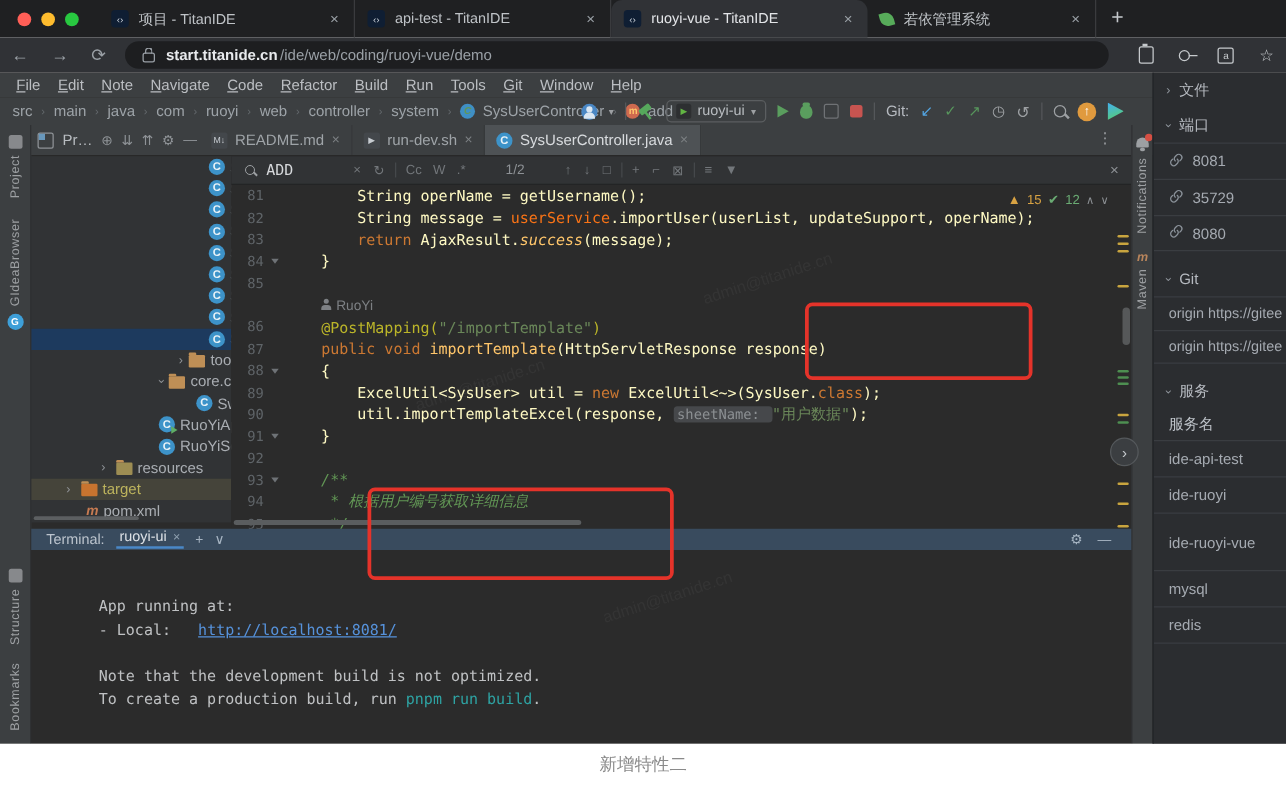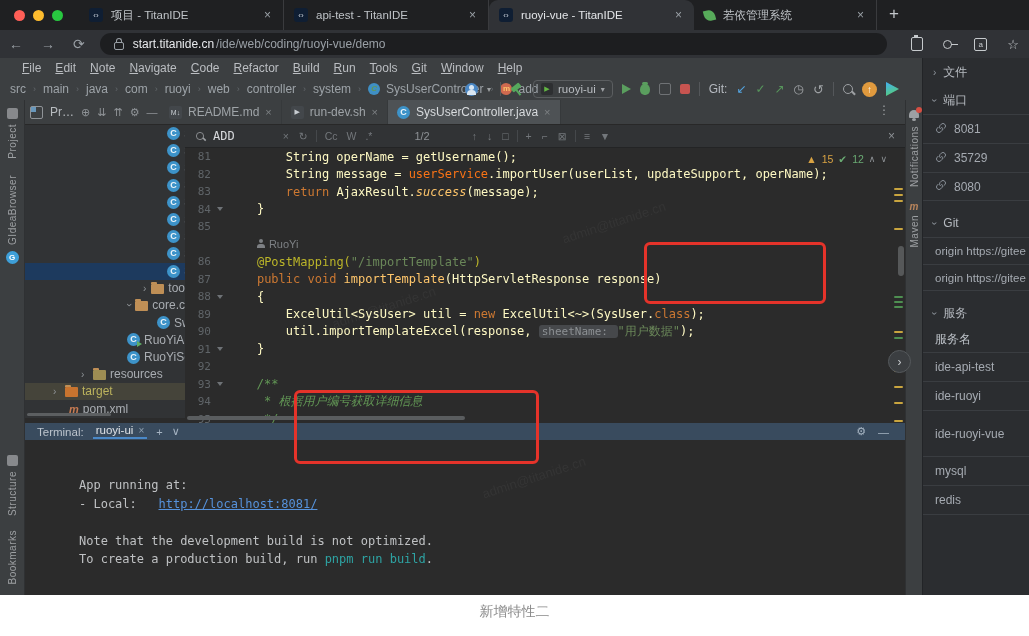--- a/index.html
+++ b/index.html
@@ -20,33 +20,33 @@
             display:flex;align-items:center;justify-content:center;flex:0 0 auto}
   .leaf{width:11px;height:11px;background:#57ab5a;border-radius:0 60% 0 60%;transform:rotate(-15deg);flex:0 0 auto}
   #newtab{color:#c3c7cb;font-size:17px;padding:0 14px 6px 12px}
   #urlbar{left:0;top:30px;width:1029px;height:28px;background:#303236;display:flex;align-items:center}
   .navic{color:#9aa0a6;font-size:14px;margin:0 9px;line-height:28px}
   #urlpill{height:22px;background:#1d1e20;border-radius:12px;flex:1;margin:0 14px 0 6px;max-width:788px;
            display:flex;align-items:center;padding:0 14px;gap:9px}
   .lock{width:8px;height:6px;border:1.4px solid #9aa0a6;border-radius:2px;position:relative;margin-top:3px}
   .lock::before{content:"";position:absolute;left:1px;top:-5px;width:4px;height:4px;border:1.4px solid #9aa0a6;
                 border-bottom:none;border-radius:4px 4px 0 0}
-  .uhost{color:#e8eaed;font-size:12px;font-weight:normal}
+  .uhost{color:#e8eaed;font-size:12px;font-weight:bold}
   .upath{color:#9aa0a6;font-size:12px;margin-left:-7px}
   .baricon{color:#c6cacd;font-size:13px;margin:0 10px}
   .i-clip{width:10px;height:12px;border:1.4px solid #c6cacd;border-radius:2px;position:relative;margin:0 10px}
   .i-clip::before{content:"";position:absolute;left:2px;top:-3px;width:4px;height:2px;background:#c6cacd}
   .i-key{width:7px;height:7px;border:1.6px solid #c6cacd;border-radius:50%;position:relative;margin:0 12px 0 10px}
   .i-key::before{content:"";position:absolute;left:7px;top:3px;width:7px;height:1.6px;background:#c6cacd}
   .i-trans{width:11px;height:11px;border:1.3px solid #c6cacd;border-radius:2px;color:#c6cacd;font-size:8px;
            line-height:11px;text-align:center;margin:0 10px}
   
   #ide{left:0;top:58px;width:1029px;height:537px;background:#2b2b2b;overflow:hidden}
   #menubar{position:absolute;left:0;top:0;width:100%;height:20px;background:#3c3f41;display:flex;
-           align-items:center;padding-left:15px;box-sizing:border-box}
+           align-items:center;padding-left:6px;box-sizing:border-box}
   .menu-item{padding:0 7px;font-size:12px;color:#bbbec2}
   .menu-item::first-letter{text-decoration:underline}
   #crumbrow{position:absolute;left:0;top:20px;width:100%;height:22px;background:#3c3f41;display:flex;
             align-items:center;padding-left:10px;box-sizing:border-box}
   .crumb{font-size:12px;color:#9da3a8;display:flex;align-items:center;gap:6px;white-space:nowrap}
   .csep{color:#63686c;font-size:9px;margin:0 1px}
   .ci{width:12px;height:12px;border-radius:50%;color:#fff;font-size:8px;line-height:12px;text-align:center;font-weight:bold}
   .ci.c{background:#3f8fc4}.ci.m{background:#cf6a4f}
   #runctl{position:absolute;right:130px;top:20px;height:22px;display:flex;align-items:center;gap:9px}
   .vsep{width:1px;height:14px;background:#54575a}
@@ -118,21 +118,21 @@
   .tic-folder.res{background:#9d8d53}
   .tic-folder.tgt{background:#c8742f}
   .tic-mvn{color:#c77b52;font-weight:bold;font-style:italic;font-size:11px}
   #ppscroll{position:absolute;left:2px;bottom:2px;width:84px;height:3px;background:#5c5f61;border-radius:2px}
   
   #editor{position:absolute;left:185px;top:67px;width:720px;height:298px;background:#2b2b2b;overflow:hidden}
   #findbar{height:23px;background:#313335;border-bottom:1px solid #232425;display:flex;align-items:center;
            padding:0 10px;gap:8px;box-sizing:border-box}
   .fq{font-family:"DejaVu Sans Mono",monospace;font-size:12px;color:#d7d9dc;margin-right:40px}
   .fdim{color:#73777b;font-size:10.5px}
-  .fcount{color:#8d9195;font-size:11px;margin:0 34px}
+  .fcount{color:#8d9195;font-size:11px;margin:0 24px}
   .fsep{width:1px;height:12px;background:#45484b}
   #fclose{margin-left:auto;color:#8d9195;font-size:12px}
   #codearea{position:absolute;left:0;top:23px;width:720px;height:275px}
   .crow{position:relative;height:17.5px;display:flex;align-items:center}
   .ln{width:26px;text-align:right;color:#5f6468;font-size:11px;font-family:"DejaVu Sans Mono",monospace;flex:0 0 auto}
   .gut{width:17px;flex:0 0 auto;display:flex;justify-content:center;align-items:center}
   .gut.fold::before{content:"";width:0;height:0;border-top:4px solid #6e7276;border-left:3px solid transparent;border-right:3px solid transparent}
   .codetxt{font-family:"DejaVu Sans Mono",monospace;font-size:12px;white-space:pre}
   .d{color:#fef9c3}.k{color:#cc7832}.s{color:#6a8759}.a{color:#bbb529}.f{color:#f97316}
   .m{color:#ffc66b}.sm{color:#ffc66b;font-style:italic}.c{color:#629755;font-style:italic}

